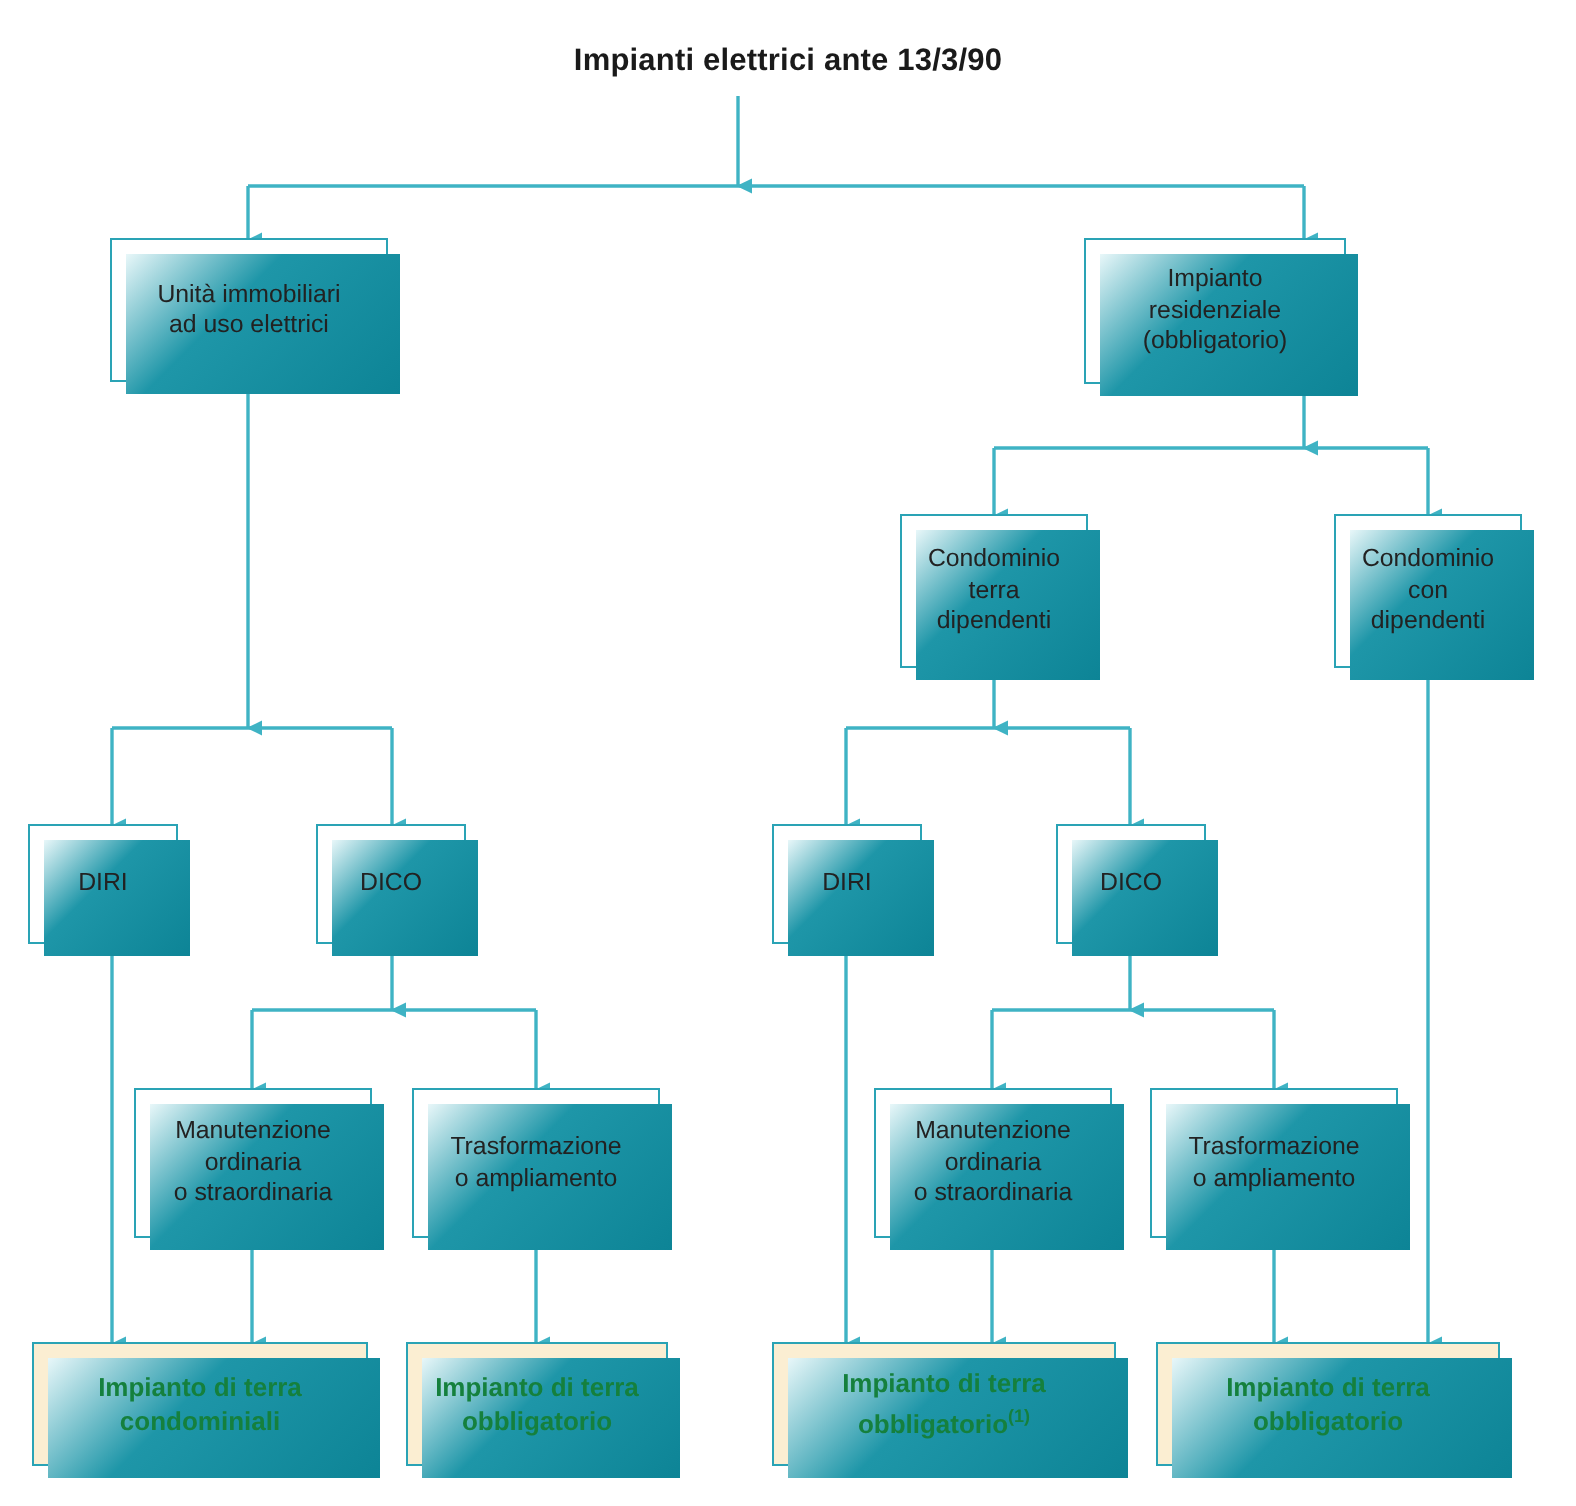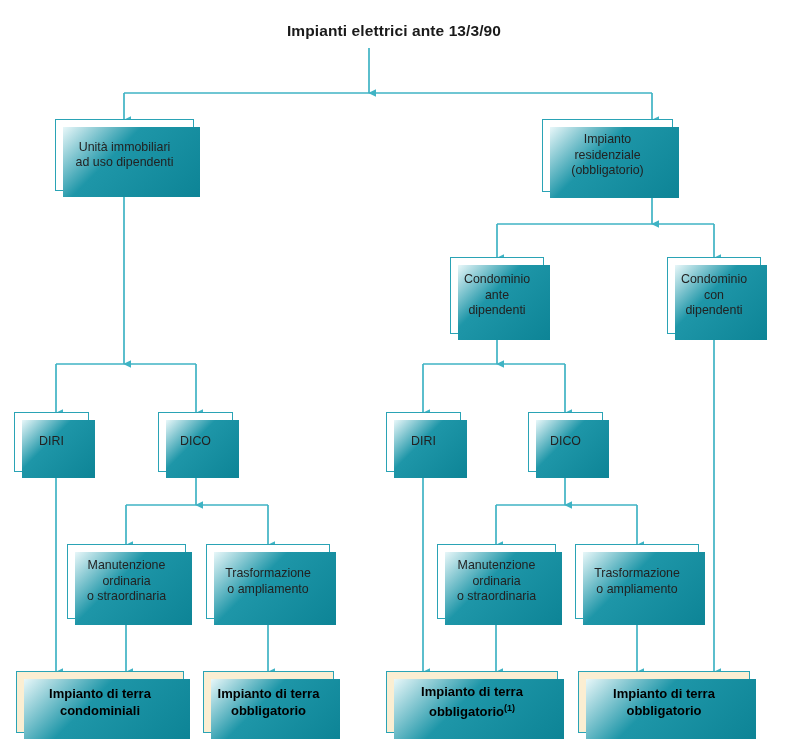--- a/index.html
+++ b/index.html
@@ -63,21 +63,21 @@
     width: 100%;
     height: 100%;
     background: linear-gradient(135deg, #e8f7f9 0%, #1e96a8 38%, #0d8496 100%);
     z-index: -1;
   }
   .node.term {
     background: #fbeed2;
     font-weight: bold;
     font-size: 13px;
     line-height: 17px;
-    color: #000000;
+    color: #15803d;
     border: 1.6px solid #2aa3b5;
   }
   .node.term::after {
     background: linear-gradient(135deg, #e8f7f9 0%, #1e96a8 40%, #0d8496 100%);
   }
   .sup {
     font-size: 9px;
     vertical-align: super;
     font-weight: bold;
   }
@@ -147,36 +147,36 @@
 
       <path d="M496,619 L496,672" marker-end="url(#ah)"></path>
 
       <path d="M637,619 L637,672" marker-end="url(#ah)"></path>
     </g>
   </svg>
 
   <div class="node" style="left:55px; top:119px; width:139px; height:72px;">
     <span class="lbl">
       <span>Unità immobiliari</span><br>
-      <span>ad uso dipendenti</span>
+      <span>ad uso elettrici</span>
     </span>
   </div>
 
   <div class="node" style="left:542px; top:119px; width:131px; height:73px;">
     <span class="lbl">
       <span>Impianto</span><br>
       <span>residenziale</span><br>
       <span>(obbligatorio)</span>
     </span>
   </div>
 
   <div class="node" style="left:450px; top:257px; width:94px; height:77px;">
     <span class="lbl">
       <span>Condominio</span><br>
-      <span>ante</span><br>
+      <span>terra</span><br>
       <span>dipendenti</span>
     </span>
   </div>
 
   <div class="node" style="left:667px; top:257px; width:94px; height:77px;">
     <span class="lbl">
       <span>Condominio</span><br>
       <span>con</span><br>
       <span>dipendenti</span>
     </span>

